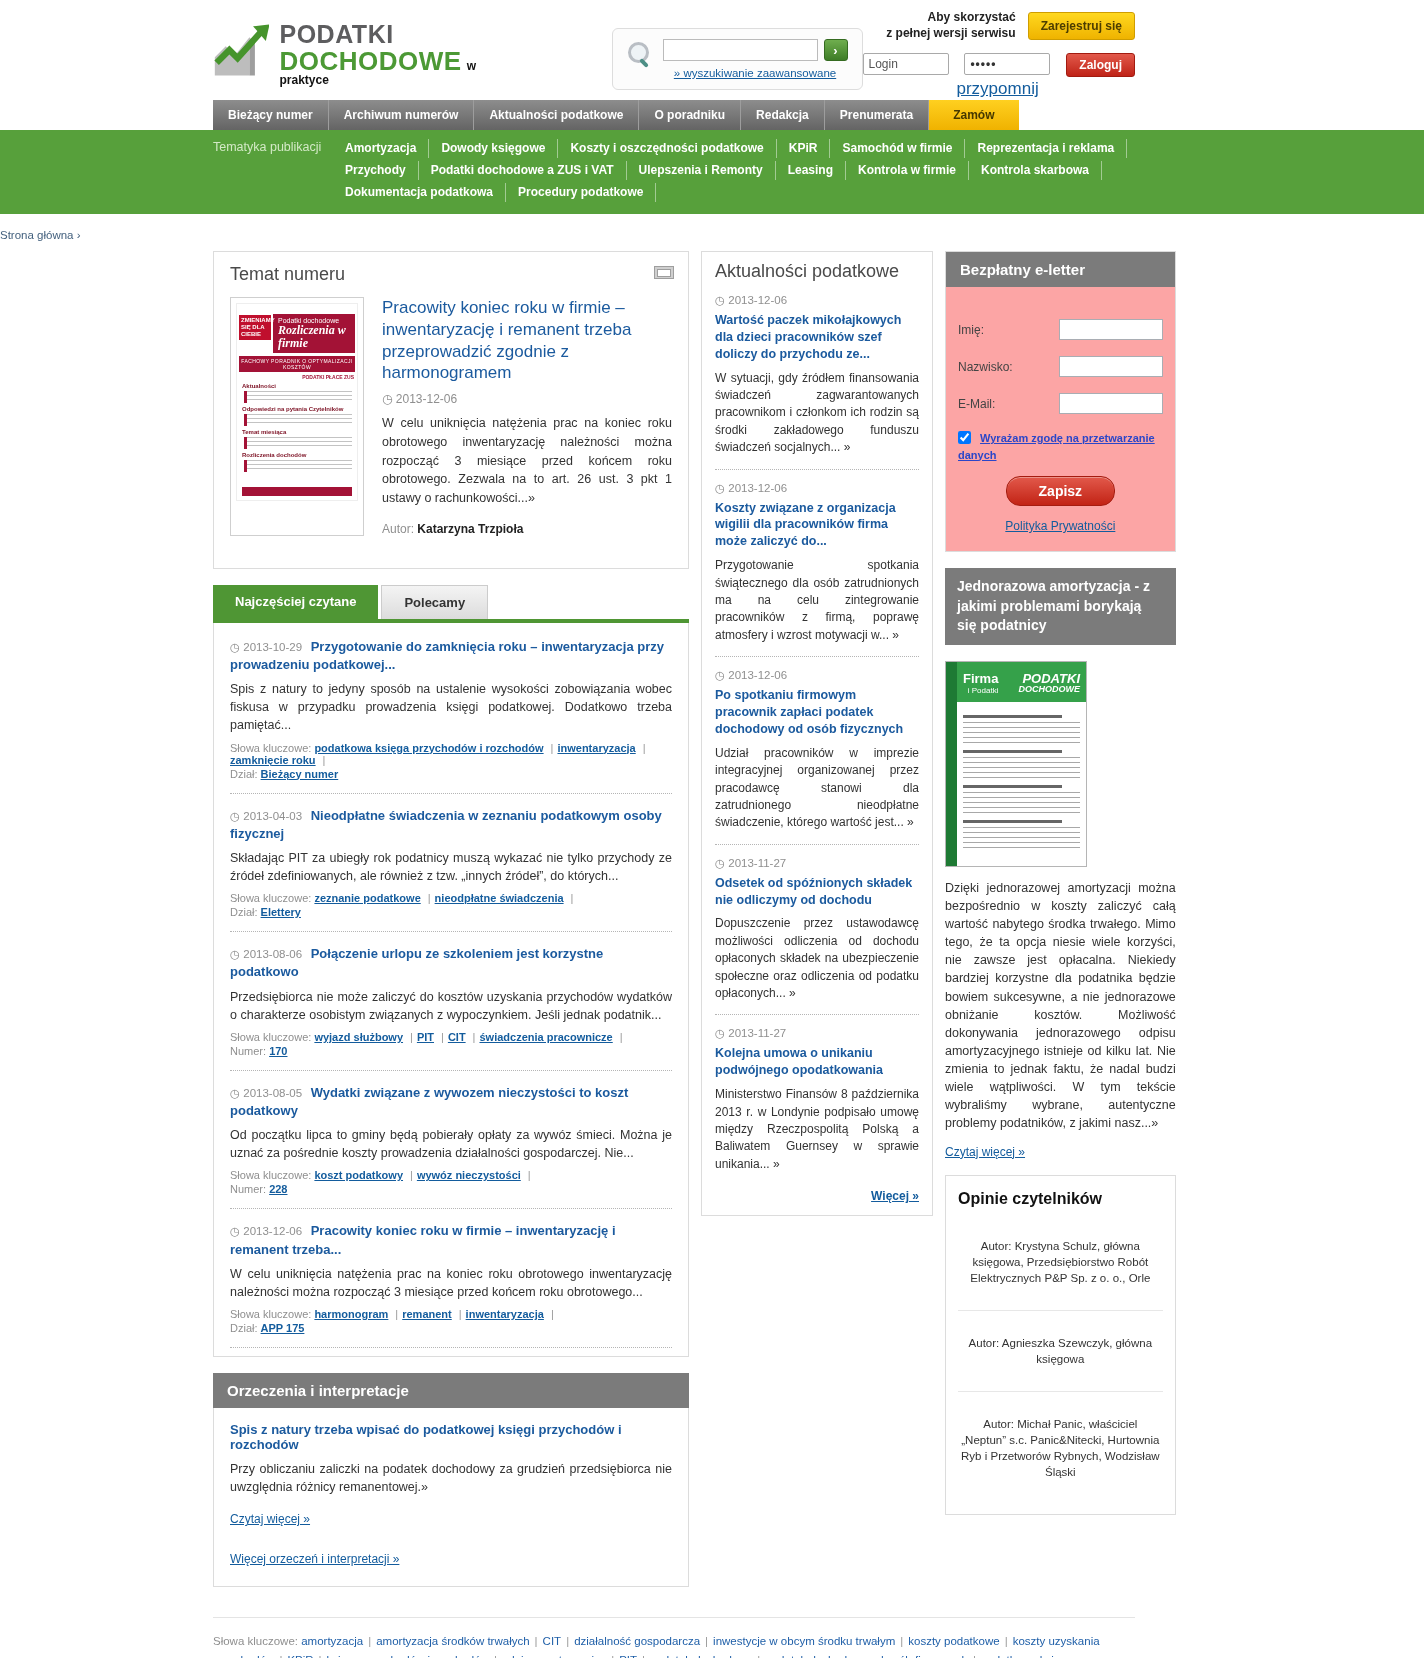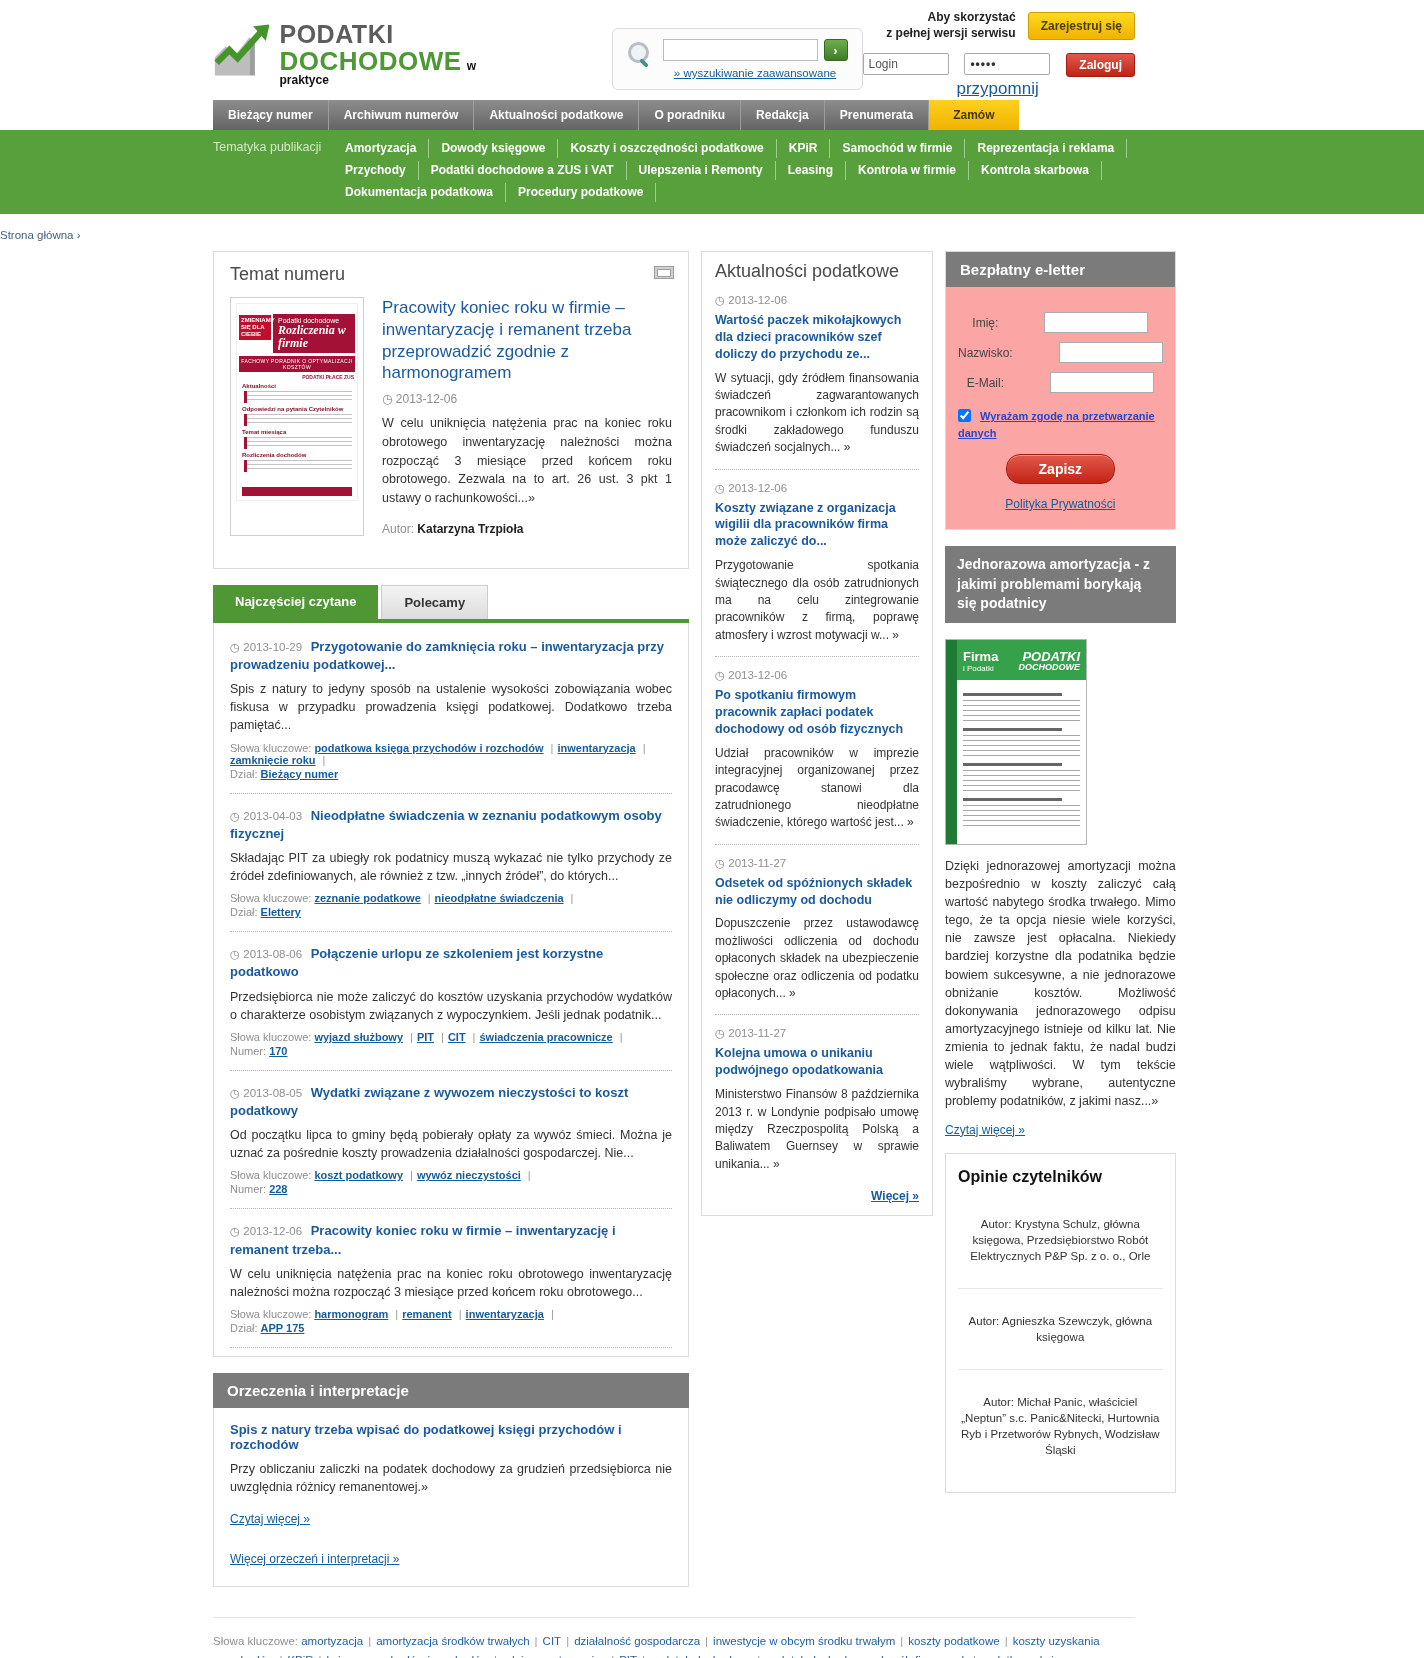--- a/index.html
+++ b/index.html
@@ -121,37 +121,37 @@
   .news-item { padding: 11px 0 12px; border-bottom: 1px dotted #b5b5b5; }
   .news-item.last { border-bottom: none; }
   .news-date { color: #8f8f8f; font-size: 11.5px; margin-bottom: 5px; }
   .news-title { display: block; color: #1b5a9e; font-weight: bold; font-size: 12.5px; line-height: 1.35; text-decoration: none; margin-bottom: 7px; }
   .news-text { font-size: 12px; color: #333; text-align: justify; line-height: 1.45; }
   .news-more { display: block; text-align: right; font-weight: bold; margin-top: 4px; }
 
   
   .eletter { border: 1px solid #dcdcdc; background: #fca5a5; }
   .eletter-body { padding: 16px 12px 12px; }
-  .form-row { display: flex; justify-content: center; align-items: center; margin: 9px 0; gap: 41px; }
+  .form-row { display: flex; justify-content: space-between; align-items: center; margin: 16px 0; gap: 41px; }
   .form-row label { font-size: 12px; color: #444; margin-right: 5px; }
   .form-row input { width: 104px; height: 21px; border: 1px solid #a9adb3; font-size: 12px; padding: 0 4px; }
   .consent { margin: 15px 0 2px; font-size: 11px; line-height: 1.5; }
   .consent input { vertical-align: -2px; margin-right: 6px; cursor: pointer; }
   .consent a { color: #2b46c8; font-weight: bold; text-decoration: underline; }
   .zapisz { display: block; margin: 13px auto 13px; background: linear-gradient(#e2594b,#c22315); border: 1px solid #a51c10; border-radius: 14px; color: #fff; font-weight: bold; font-size: 14px; padding: 6px 32px; cursor: pointer; box-shadow: inset 0 1px 0 rgba(255,255,255,.35); }
   .privacy-link { display: block; text-align: center; margin-bottom: 6px; }
 
   
   .promo { margin-top: 16px; }
   .promo .bar { font-size: 14px; line-height: 1.4; padding: 9px 12px; }
   .promo-cover { width: 142px; height: 206px; border: 1px solid #b5b5b5; margin: 16px 0 12px; position: relative; background: #fff; overflow: hidden; cursor: pointer; }
   .pc-stripe { position: absolute; left: 0; top: 0; bottom: 0; width: 11px; background: #1e7a34; }
   .pc-head { margin-left: 11px; background: #35a14a; color: #fff; padding: 9px 6px 7px; display: flex; gap: 5px; align-items: flex-end; }
   .pc-brand-left .b1 { font-weight: bold; font-size: 13px; display: block; }
-  .pc-brand-left .b2 { font-size: 8px; display: block; }
+  .pc-brand-left .b2 { font-size: 8px; display: block; text-align: right; }
   .pc-brand-right { font-style: italic; font-weight: bold; text-align: right; flex: 1; line-height: 1.05; }
   .pc-brand-right .b3 { font-size: 13px; display: block; }
   .pc-brand-right .b4 { font-size: 9px; display: block; }
   .pc-body { margin-left: 11px; padding: 7px 6px; }
   .pc-sec { height: 3px; background: #666; width: 85%; margin: 6px 0 4px; }
   .pc-lines { height: 22px; background: repeating-linear-gradient(to bottom, #a8a8a8 0 1px, transparent 1px 5px); }
   .promo-text { font-size: 12.5px; color: #333; text-align: justify; line-height: 1.45; }
   .promo-link { display: inline-block; margin-top: 12px; }
 
   

